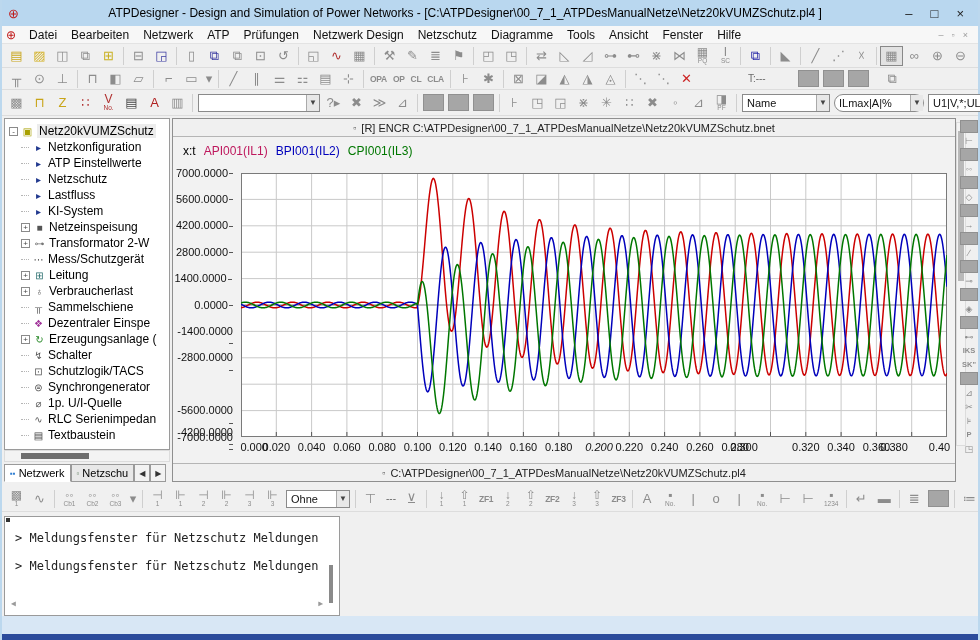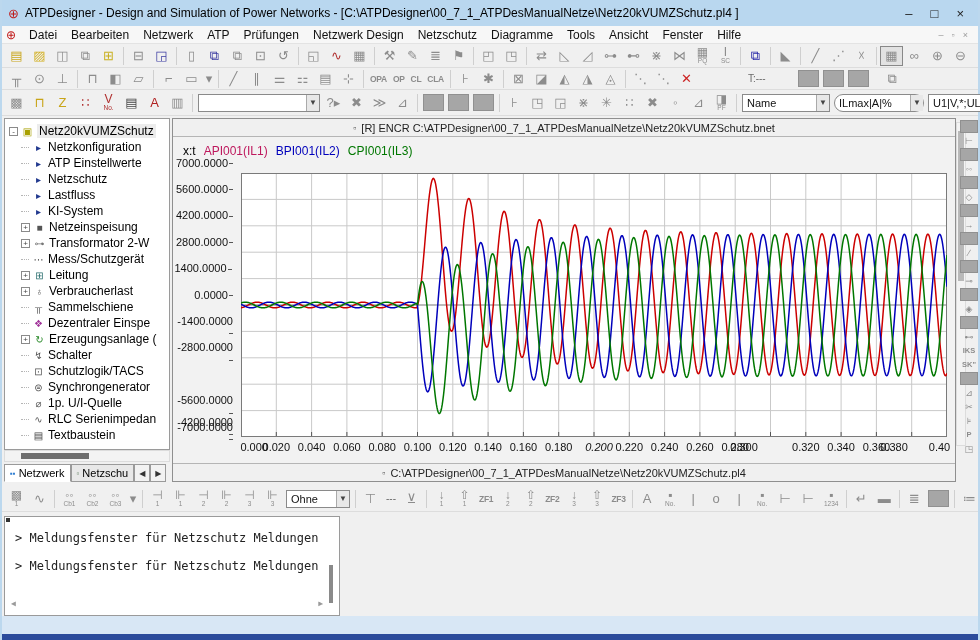--- a/index.html
+++ b/index.html
@@ -6,21 +6,21 @@
   html,body { width:980px; height:640px; overflow:hidden; background:#fff;
     font-family:"Liberation Sans", sans-serif; }
   .app { position:relative; width:980px; height:640px; background:#f0f0f0;
     border-left:2px solid #bcd8ee; border-right:2px solid #bcd8ee; }
 
   
   .titlebar { position:absolute; left:0; top:0; width:100%; height:26px;
     background:#b9d7ef; display:flex; align-items:center; padding:0 6px;
     font-size:12px; color:#000; }
   .app-icon { color:#c01818; font-size:13px; margin-right:6px; }
-  .title-text { flex:1; white-space:nowrap; overflow:hidden; }
+  .title-text { flex:1; white-space:nowrap; overflow:hidden;text-align:center; }
   .win-btns { display:flex; gap:18px; padding-right:8px; font-size:13px; color:#222; }
   .win-btns span { cursor:default; }
 
   
   .menubar { position:absolute; left:0; top:26px; width:100%; height:18px;
     background:#f7f7f7; display:flex; align-items:center; font-size:12px;
     padding-left:4px; border-bottom:1px solid #e3e3e3; }
   .menubar .app-icon { font-size:12px; }
   .menu-item { padding:0 7px; color:#111; }
   .mdi-btns { margin-left:auto; display:flex; gap:8px; padding-right:10px;
@@ -89,21 +89,21 @@
   .cw-head, .cw-foot { position:absolute; left:0; width:100%; height:18px;
     background:#f0f0f0; display:flex; align-items:center; justify-content:center;
     gap:5px; font-size:11px; color:#222; }
   .cw-head { top:0; border-bottom:1px solid #b5b5b5; }
   .cw-foot { bottom:0; border-top:1px solid #b5b5b5; }
   .cw-winicon { font-size:9px; color:#555; }
   .legend { position:absolute; left:10px; top:25px; font-size:12px; color:#000; }
   .legend span { margin-right:8px; }
   .plot { position:absolute; left:68px; top:54px; width:706px; height:264px;
     background:#fff; }
-  .ylabels { position:absolute; left:0; top:44px; width:62px; height:264px; }
+  .ylabels { position:absolute; left:0; top:54px; width:62px; height:264px; }
   .ylabels span { position:absolute; right:2px; width:60px; text-align:right;
     font-size:11px; color:#111; }
   .ylabels span::after { content:""; display:inline-block; width:4px;
     border-top:1px solid #555; vertical-align:middle; margin-left:1px; }
   .xlabels { position:absolute; left:68px; top:322px; width:706px; height:13px; }
   .xlabels span { position:absolute; font-size:11px; color:#111; transform:translateX(-50%); }
   .xlabels span.first { transform:translateX(-2%); }
   .xlabels span.last  { transform:translateX(-85%); }
 
   

